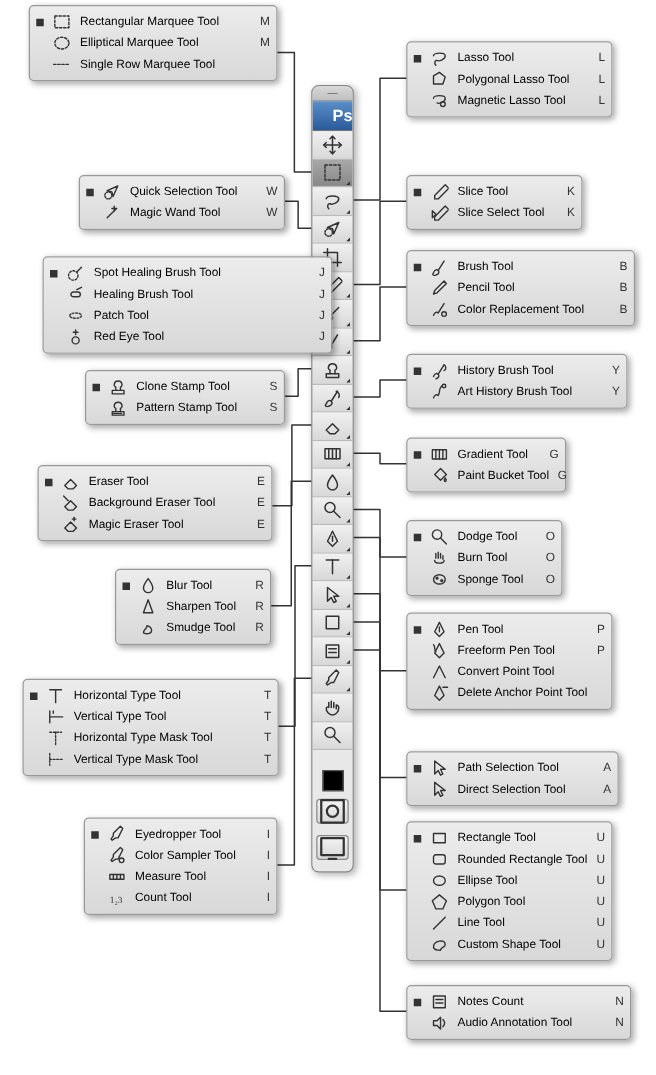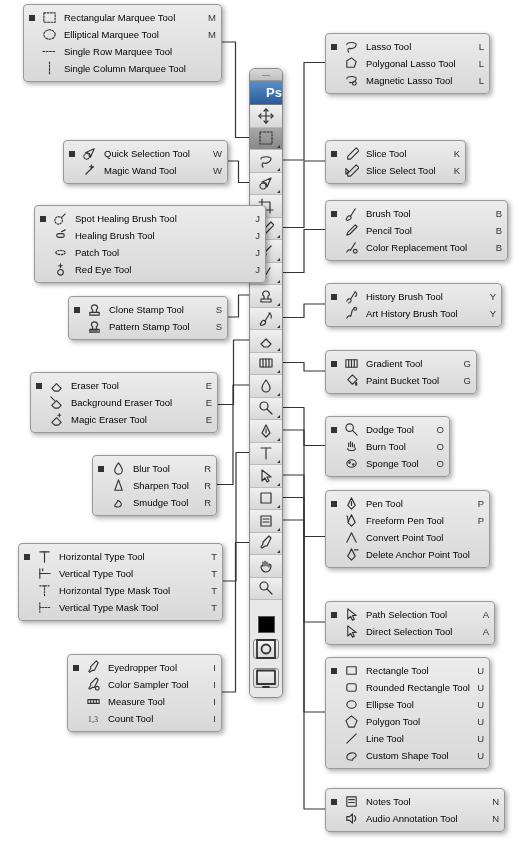--- a/index.html
+++ b/index.html
@@ -322,30 +322,20 @@
     <div class="flyout-row">
       <div class="fr-marker "></div>
       <div class="fr-icon">
         <svg viewBox="0 0 16 16">
           <line x1="1" y1="8" x2="15" y2="8" stroke-dasharray="2 1.5"></line>
         </svg>
       </div>
       <div class="fr-label">Single Row Marquee Tool</div>
       <div class="fr-short"></div>
     </div>
-    <div class="flyout-row">
-      <div class="fr-marker "></div>
-      <div class="fr-icon">
-        <svg viewBox="0 0 16 16">
-          <line x1="8" y1="1" x2="8" y2="15" stroke-dasharray="2 1.5"></line>
-        </svg>
-      </div>
-      <div class="fr-label">Single Column Marquee Tool</div>
-      <div class="fr-short"></div>
-    </div>
   </div>
 <div class="flyout" style="left:325px;top:33px;width:165px">
     <div class="flyout-row">
       <div class="fr-marker on"></div>
       <div class="fr-icon">
         <svg viewBox="0 0 16 16">
           <path d="M3 6c0-3 10-3 10 0s-5 5-7 4c-1.2-.6-3 2-1 4"></path>
         </svg>
       </div>
       <div class="fr-label">Lasso Tool</div>
@@ -577,21 +567,21 @@
         <svg viewBox="0 0 16 16">
           <polygon points="3,11 8,6 13,11 10,14 6,14"></polygon>
           <line x1="11" y1="2" x2="11" y2="5"></line>
           <line x1="9.5" y1="3.5" x2="12.5" y2="3.5"></line>
         </svg>
       </div>
       <div class="fr-label">Magic Eraser Tool</div>
       <div class="fr-short">E</div>
     </div>
   </div>
-<div class="flyout" style="left:325px;top:350px;width:152px">
+<div class="flyout" style="left:325px;top:350px;width:128px">
     <div class="flyout-row">
       <div class="fr-marker on"></div>
       <div class="fr-icon">
         <svg viewBox="0 0 16 16">
           <rect x="2" y="4" width="12" height="8"></rect>
           <line x1="5" y1="4" x2="5" y2="12"></line>
           <line x1="8" y1="4" x2="8" y2="12"></line>
           <line x1="11" y1="4" x2="11" y2="12"></line>
         </svg>
       </div>
@@ -856,21 +846,21 @@
 <div class="flyout" style="left:325px;top:788px;width:180px">
     <div class="flyout-row">
       <div class="fr-marker on"></div>
       <div class="fr-icon">
         <svg viewBox="0 0 16 16">
           <rect x="3" y="3" width="10" height="10"></rect>
           <line x1="5" y1="6" x2="11" y2="6"></line>
           <line x1="5" y1="9" x2="11" y2="9"></line>
         </svg>
       </div>
-      <div class="fr-label">Notes Tool</div>
+      <div class="fr-label">Notes Count</div>
       <div class="fr-short">N</div>
     </div>
     <div class="flyout-row">
       <div class="fr-marker "></div>
       <div class="fr-icon">
         <svg viewBox="0 0 16 16">
           <polygon points="3,6 6,6 9,3 9,13 6,10 3,10"></polygon>
           <path d="M11 5c2 2 2 4 0 6"></path>
         </svg>
       </div>

